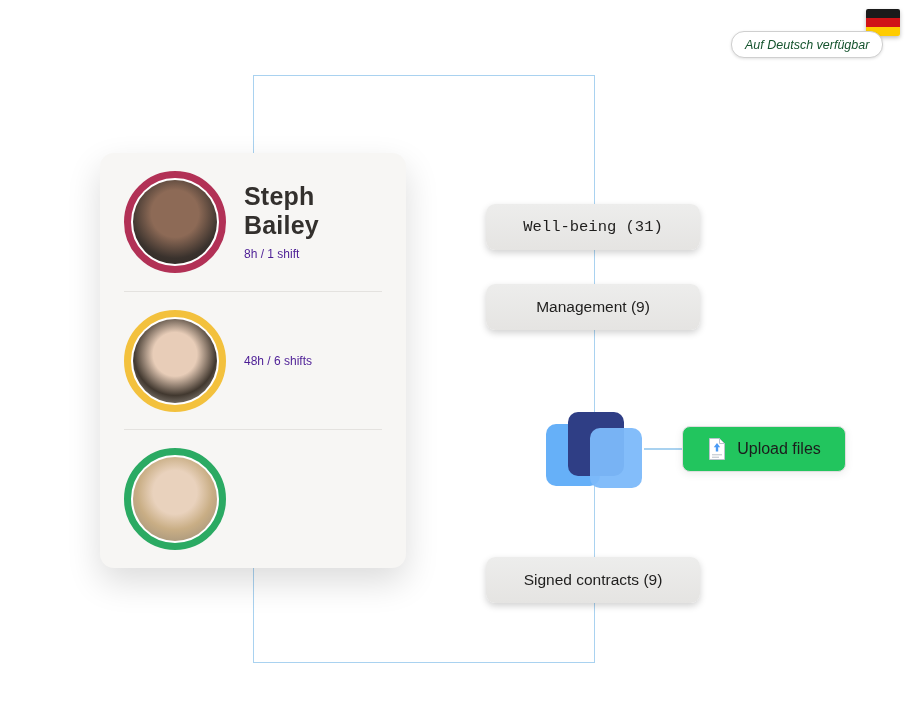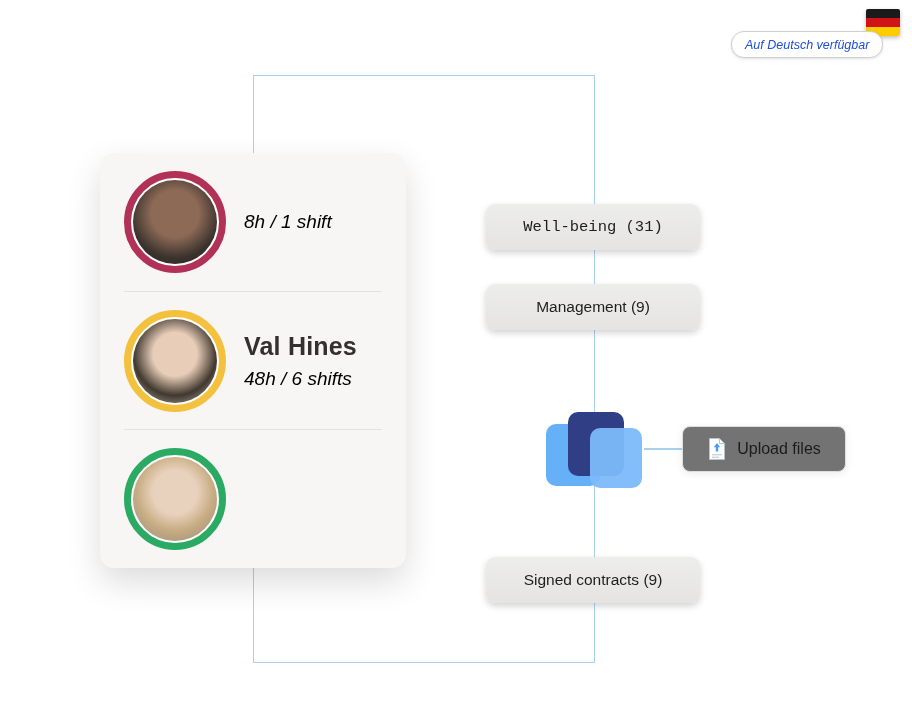--- a/index.html
+++ b/index.html
@@ -22,21 +22,21 @@
     border-radius:2px;overflow:hidden;box-shadow:0 2px 4px rgba(0,0,0,.25);
     display:flex;flex-direction:column;z-index:3;
   }
   .flag .stripe{flex:1;}
   .badge{
     position:absolute;left:731px;top:31px;height:25px;padding:0 13px;
     background:#ffffff;border:1px solid #cfcfcf;border-radius:13px;
     display:flex;align-items:center;box-shadow:0 1px 3px rgba(0,0,0,.12);
     z-index:3;
   }
-  .badge span{font-style:italic;font-size:12.5px;color:#1d4ed8;white-space:nowrap;}
+  .badge span{font-style:italic;font-size:12.5px;color:#14532d;white-space:nowrap;}
   
   .team-card{
     position:absolute;left:100px;top:153px;width:306px;height:415px;
     background:#f7f6f4;border-radius:14px;box-shadow:0 14px 34px rgba(0,0,0,.14);
     z-index:2;display:flex;flex-direction:column;padding:0 24px;box-sizing:border-box;
   }
   .member-row{
     flex:1;display:flex;align-items:center;gap:18px;
   }
   .member-row + .member-row{border-top:1px solid #e4e2df;}
@@ -44,40 +44,40 @@
     width:102px;height:102px;border-radius:50%;border:7px solid #999;
     box-sizing:border-box;background:#ffffff;display:flex;align-items:center;justify-content:center;
     flex:0 0 auto;
   }
   .photo{width:84px;height:84px;border-radius:50%;}
   .tone-0{background:radial-gradient(circle at 50% 40%, #8d6a56 0 36%, #3a322d 68%, #26221f 100%);}
   .tone-1{background:radial-gradient(circle at 50% 42%, #e8cdb8 0 34%, #41382f 64%, #c9c4bd 100%);}
   .tone-2{background:radial-gradient(circle at 50% 42%, #e9d2bd 0 34%, #c9ae85 58%, #8f8577 100%);}
   .member-text{display:flex;flex-direction:column;gap:7px;}
   .member-name{font-size:25px;font-weight:700;color:#33302d;letter-spacing:.2px;}
-  .member-hours{font-size:19px;color:#000000;font-style:italic;}
+  .member-hours{font-size:12px;color:#4c1d95;}
   
   .cat-btn{
     position:absolute;left:486px;width:214px;height:46px;
     background:linear-gradient(#ededec,#e5e4e2);border:0;border-radius:9px;
     box-shadow:0 3px 7px rgba(0,0,0,.18);
     font-family:inherit;font-size:15.5px;font-weight:500;color:#1f1e1d;
     display:flex;align-items:center;justify-content:center;cursor:pointer;z-index:2;
   }
   .btn-0{top:124px;} .btn-1{top:204px;font-family:Liberation Mono, monospace;} .btn-2{top:284px;} .btn-3{top:557px;}
   
   .folders{position:absolute;left:546px;top:412px;width:100px;height:82px;z-index:2;}
   .folders .f{position:absolute;border-radius:10px;}
   .f1{left:0;top:12px;width:54px;height:62px;}
   .f2{left:22px;top:0;width:56px;height:64px;}
   .f3{left:44px;top:16px;width:52px;height:60px;opacity:.95;}
   
   .upload-card{
     position:absolute;left:682px;top:426px;width:164px;height:46px;
-    background:#737373;border:1px solid #dedede;border-radius:8px;
+    background:#22c55e;border:1px solid #dedede;border-radius:8px;
     box-shadow:0 2px 8px rgba(0,0,0,.08);
     display:flex;align-items:center;justify-content:center;gap:10px;
     cursor:pointer;z-index:2;font-family:inherit;
   }
   .upload-card .lbl{font-size:16px;color:#1c1c1c;}
 </style>
 </head>
 <body>
 
 <div class="stage">
@@ -94,29 +94,29 @@
   <div class="badge">
     <span>Auf Deutsch verfügbar</span>
   </div>
 
   <div class="team-card">
     <div class="member-row">
       <div class="avatar" style="border-color: rgb(178, 49, 86);">
         <div class="photo tone-0"></div>
       </div>
       <div class="member-text">
+        <div class="member-name">Steph Bailey</div>
         <div class="member-hours">8h / 1 shift</div>
       </div>
     </div>
     <div class="member-row">
       <div class="avatar" style="border-color: rgb(243, 193, 61);">
         <div class="photo tone-1"></div>
       </div>
       <div class="member-text">
-        <div class="member-name">Val Hines</div>
         <div class="member-hours">48h / 6 shifts</div>
       </div>
     </div>
     <div class="member-row">
       <div class="avatar" style="border-color: rgb(43, 170, 99);">
         <div class="photo tone-2"></div>
       </div>
     </div>
   </div>
 

